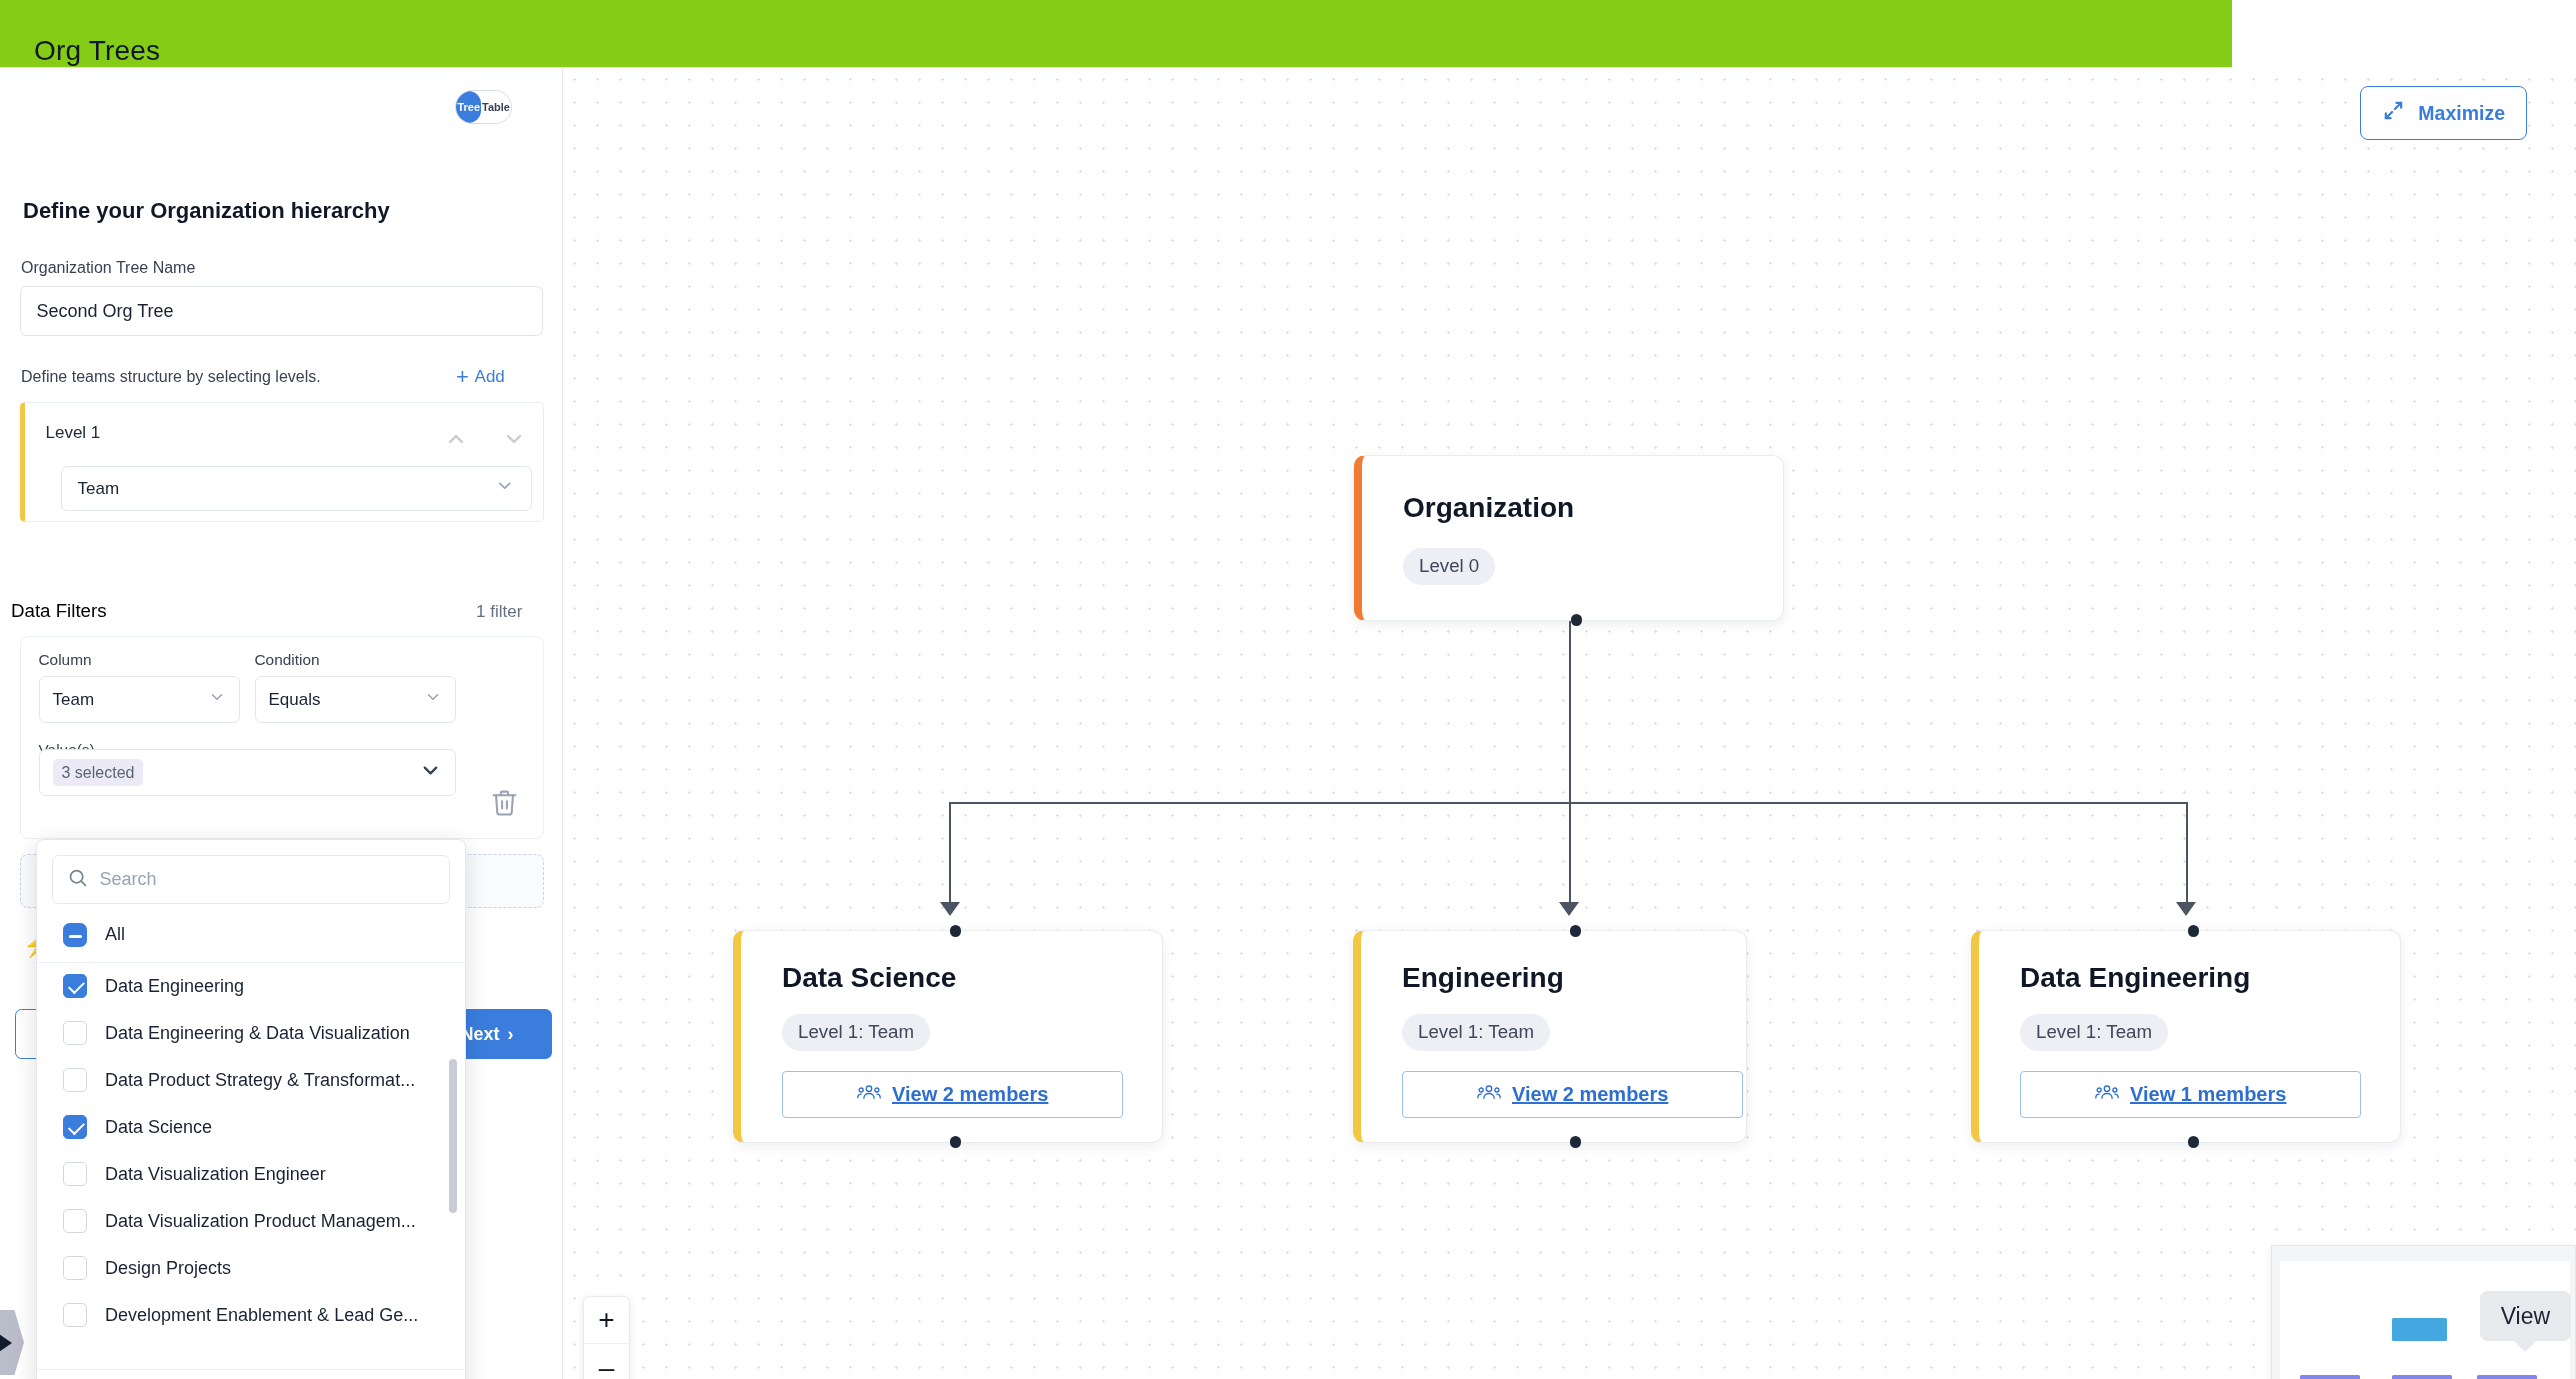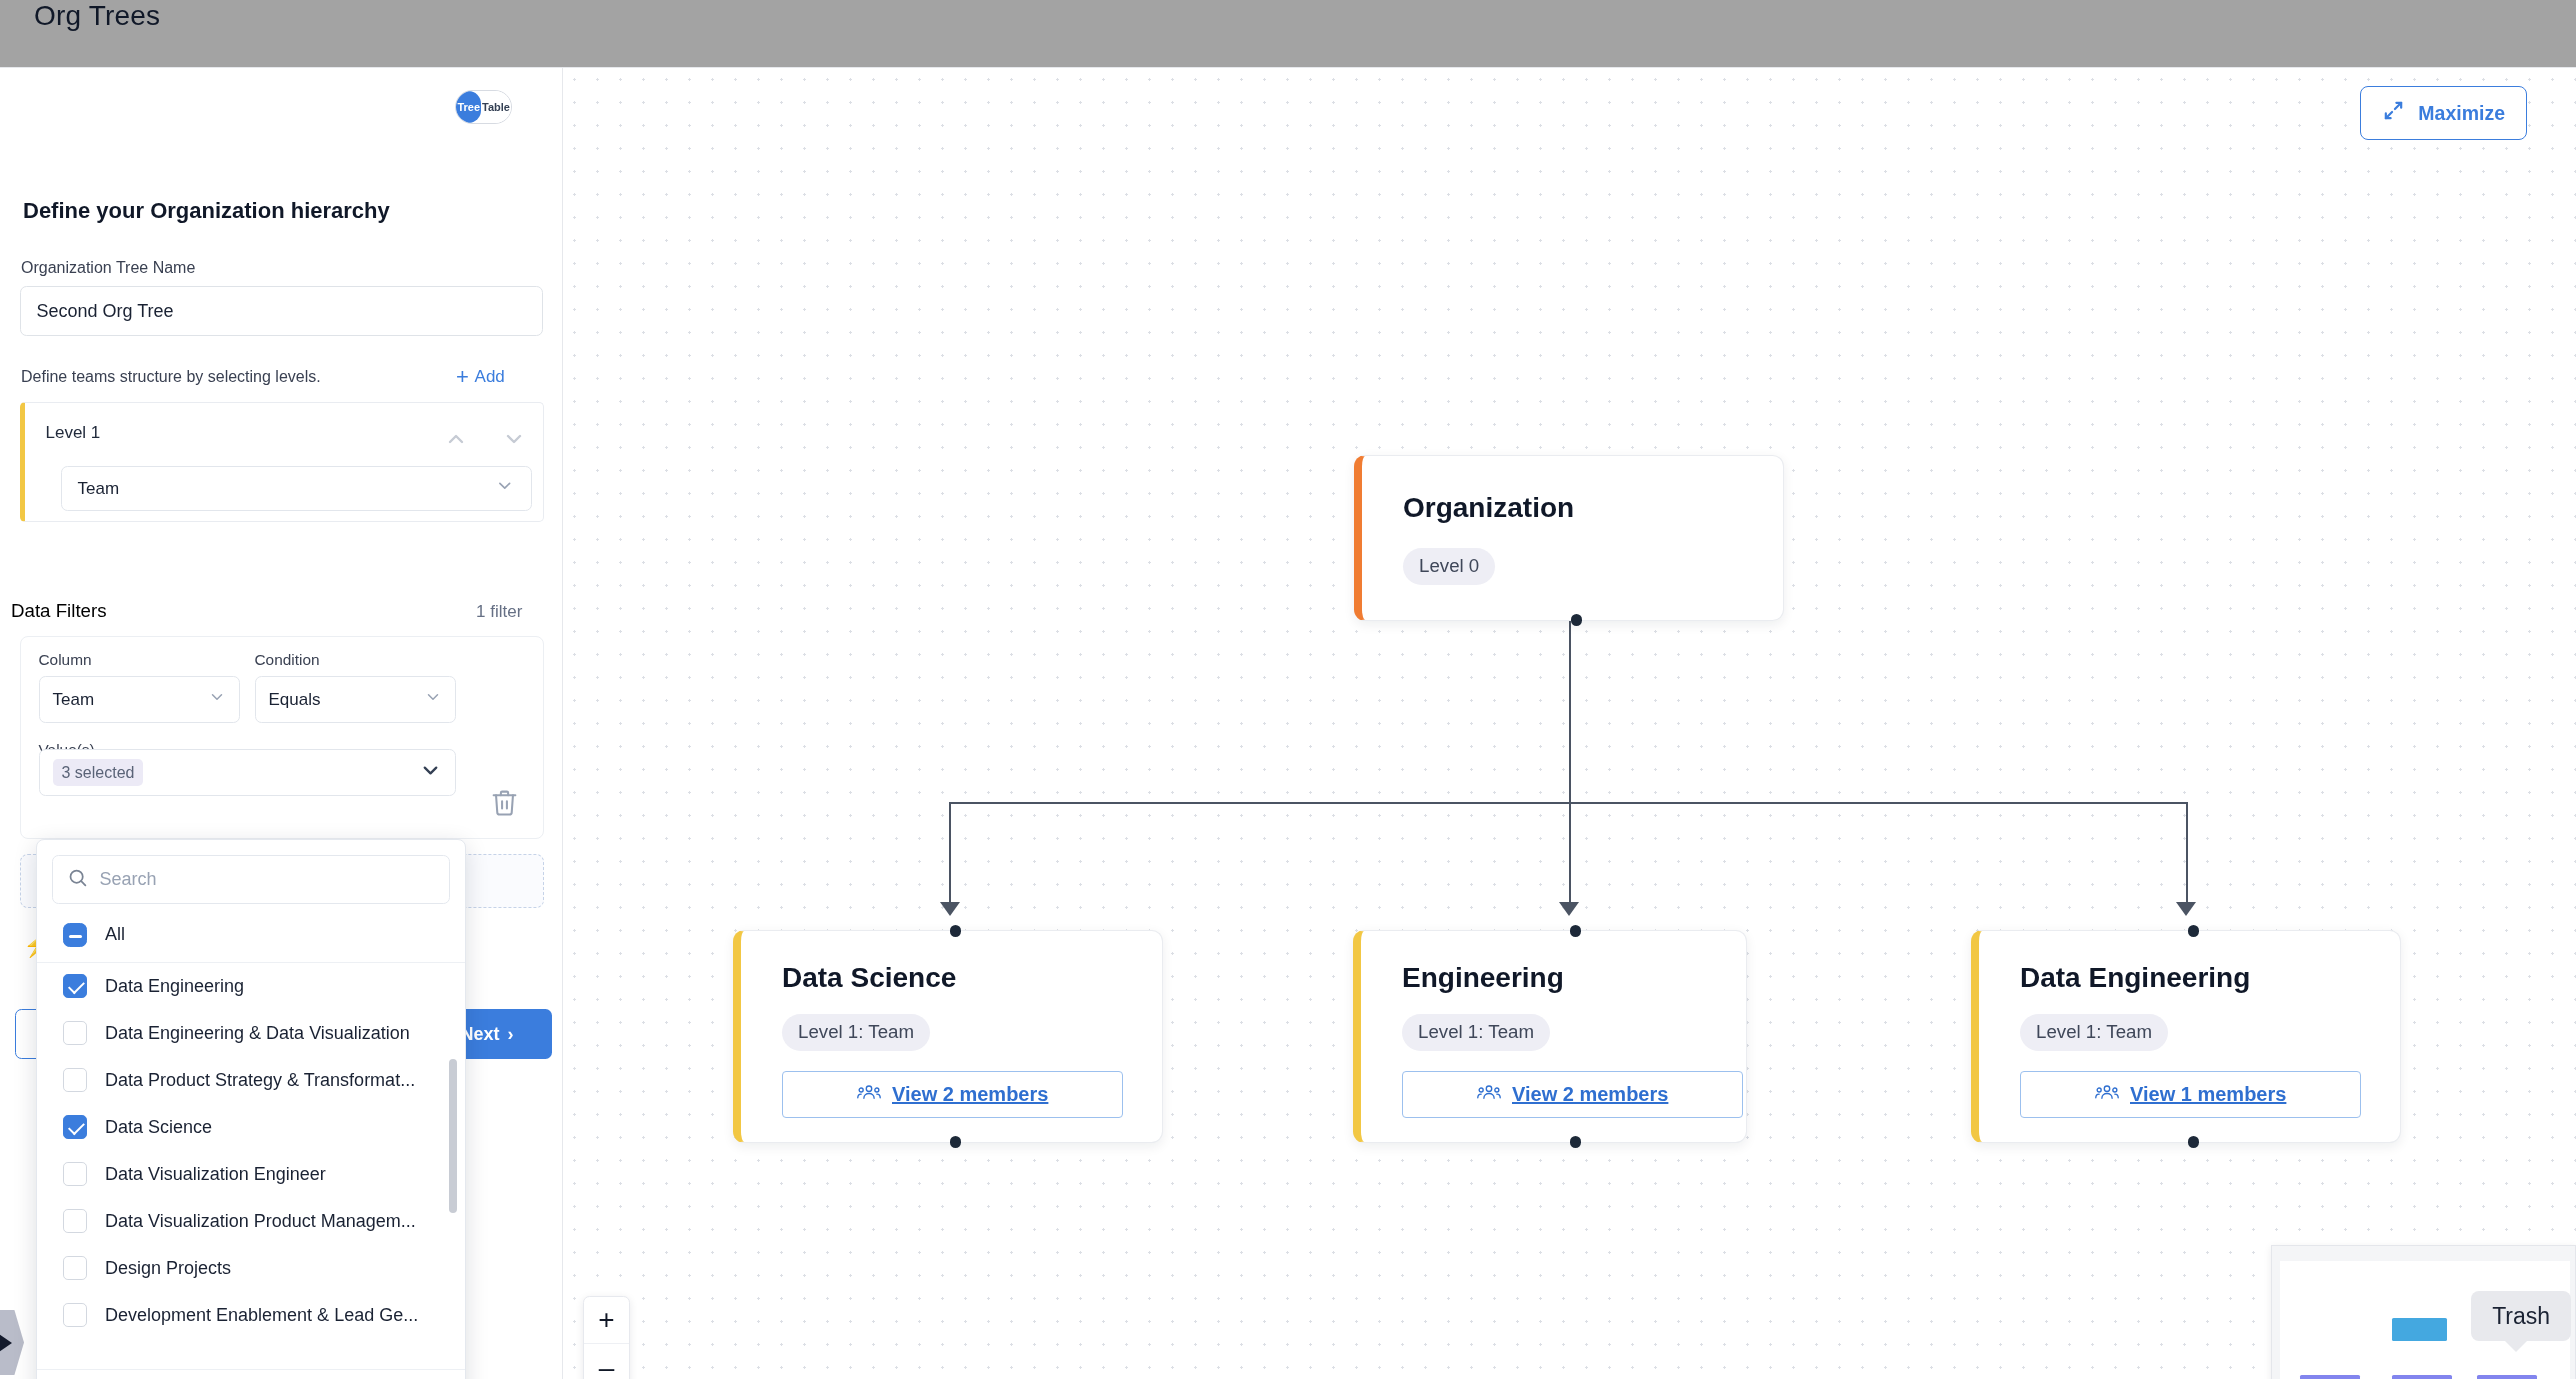--- a/index.html
+++ b/index.html
@@ -4,23 +4,23 @@
 <style>
   * { box-sizing: border-box; margin: 0; padding: 0; }
   html, body {
     width: 2576px; height: 1380px;
     font-family: "Liberation Sans", sans-serif;
     background: #ffffff;
     overflow: hidden;
   }
   
   .topbar {
-    position: absolute; left: 0; top: 0; width: 2576px; height: 68px;
-    background: #a3a3a3; border-bottom: 0.8px solid #e6e8ec;
-    display: flex; align-items: flex-start;
+    position: absolute; left: 0; top: 0; width: 2232px; height: 68px;
+    background: #84cc16; border-bottom: 0.8px solid #e6e8ec;
+    display: flex; align-items: flex-end;
   }
   .topbar .title {
     margin-left: 34px; font-size: 28px; font-weight: 400; color: #101828;
     letter-spacing: 0.2px;
   }
   
   .leftpanel {
     position: absolute; left: 0; top: 68px; width: 563px; height: 1312px;
     background: #ffffff; border-right: 0.8px solid #e6e8ec;
     overflow: visible;
@@ -540,15 +540,15 @@
   </div>
 
   <div class="minimap">
     <div class="mm-inner">
       <div class="mm-box" style="left:112px; top:57px; width:55px; height:23px; background:#44a8e0;"></div>
       <div class="mm-box" style="left:19.5px; top:114px; width:60px; height:37px; background:#8285ee;"></div>
       <div class="mm-box" style="left:112px; top:114px; width:60px; height:37px; background:#8285ee;"></div>
       <div class="mm-box" style="left:197px; top:114px; width:60px; height:37px; background:#8285ee;"></div>
     </div>
   </div>
-  <div class="tooltip-trash">Trash</div>
+  <div class="tooltip-trash">View</div>
 </div>
 
 
 </body></html>

